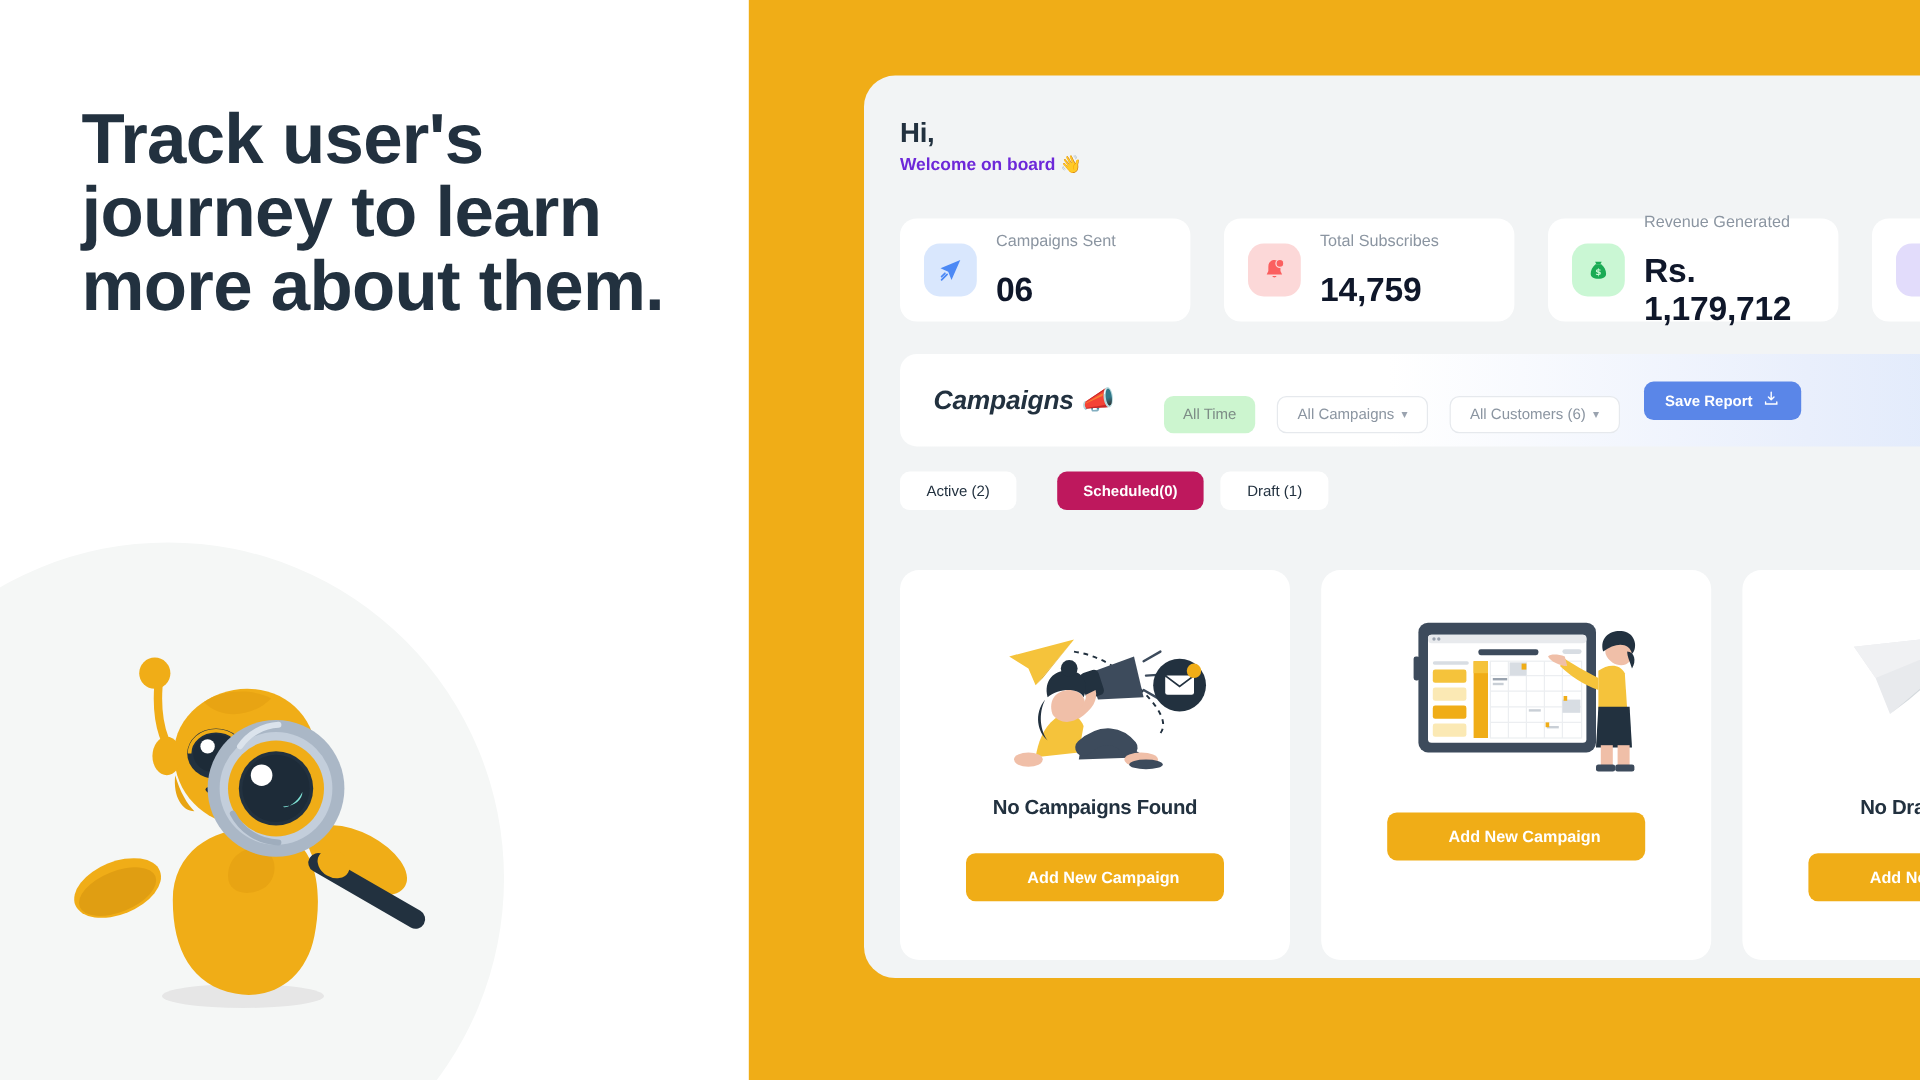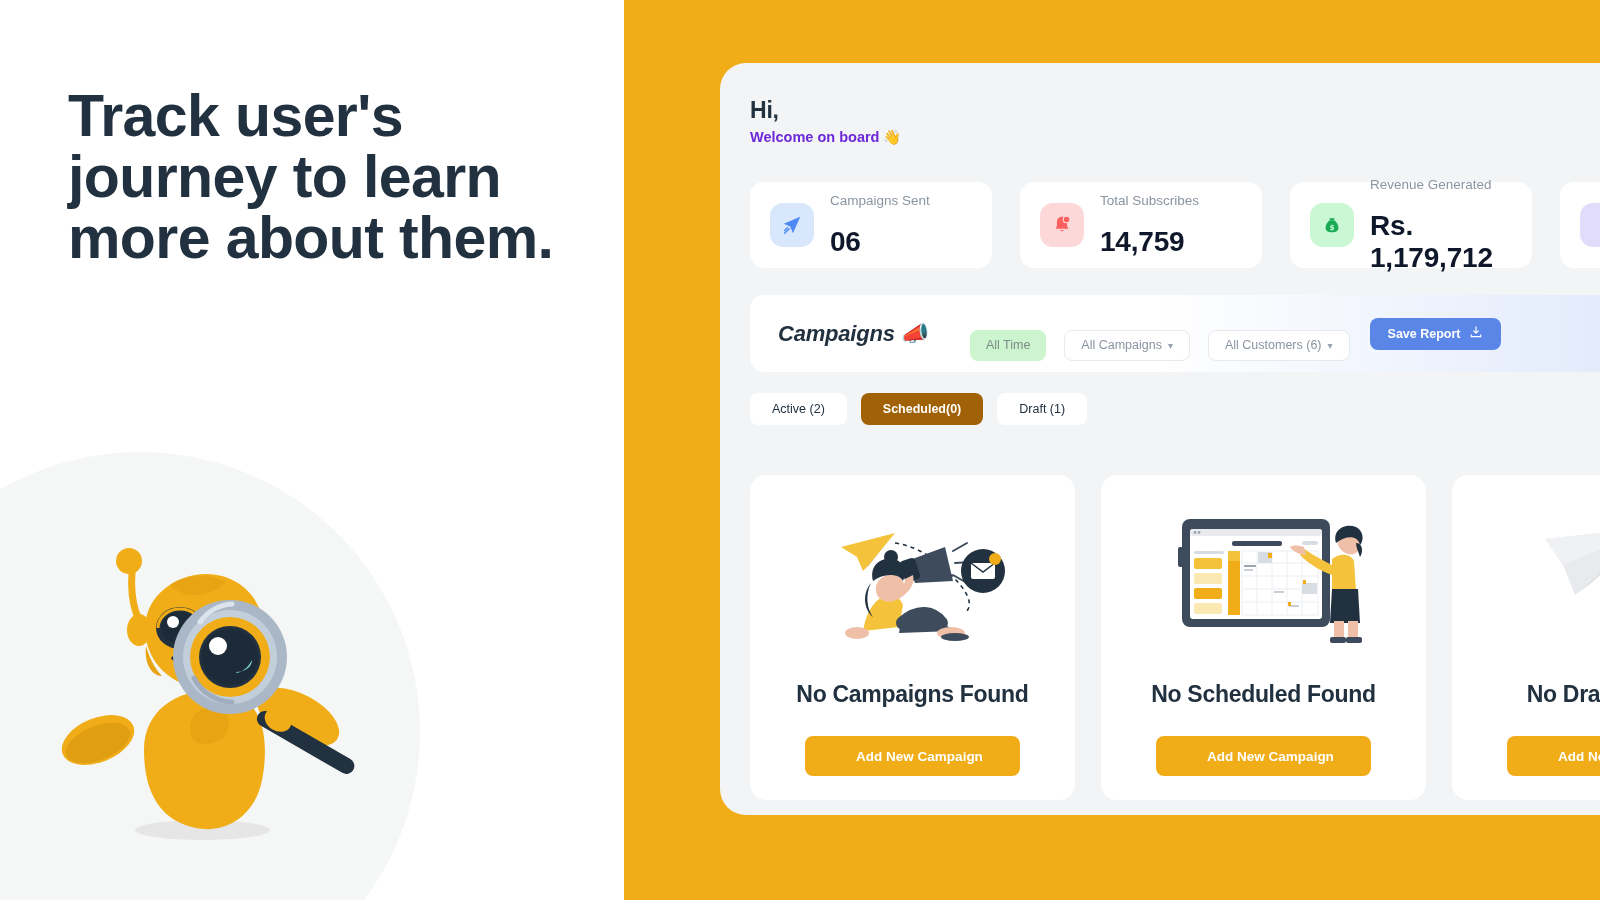--- a/index.html
+++ b/index.html
@@ -148,43 +148,43 @@
     position: absolute; left: 30px; top: 330px;
     display: flex; gap: 14px;
   }
   .tab {
     height: 32px; border-radius: 8px;
     background: #ffffff; color: #22313f;
     font-size: 12.5px;
     display: inline-flex; align-items: center; justify-content: center;
     padding: 0 22px; white-space: nowrap; cursor: pointer;
   }
-  .tab.active { background: #a16207; color: #ffffff; font-weight: 700; }
+  .tab.active { background: #be185d; color: #ffffff; font-weight: 700; margin-left: 20px; }
 
   
   .cards-row {
     position: absolute; left: 30px; top: 412px;
     display: flex; gap: 26px;
   }
   .empty-card {
     width: 325px; height: 325px;
     background: #ffffff;
     border-radius: 16px;
     display: flex; flex-direction: column; align-items: center;
     flex: 0 0 auto;
     position: relative;
   }
   .empty-illo {
     margin-top: 24px;
     width: 220px; height: 150px;
     display: flex; align-items: center; justify-content: center;
   }
   .empty-title {
-    margin-top: 32px;
-    font-size: 23px; font-weight: 700; color: #22313f;
+    margin-top: 14px;
+    font-size: 17px; font-weight: 700; color: #22313f;
     letter-spacing: -0.3px; white-space: nowrap;
   }
   .btn-add {
     margin-top: 28px;
     width: 215px; height: 40px;
     background: #f0ad17; color: #ffffff;
     border: none; border-radius: 8px;
     font-size: 13.5px; font-weight: 700; cursor: pointer;
     font-family: "Liberation Sans", sans-serif;
     padding-left: 14px;
@@ -410,21 +410,20 @@
               <path d="M202 44 C 208 44, 210 52, 206 58 C 204 52, 202 48, 202 44 Z" fill="#22313f"></path>
               <path d="M178 66 C 166 60, 156 54, 150 50 L 146 56 C 154 64, 166 72, 178 76 Z" fill="#f5c33b"></path>
               <path d="M150 48 C 144 46, 138 46, 136 48 C 138 52, 146 56, 152 56 Z" fill="#f0bfa8"></path>
               <path d="M178 90 L 204 90 L 206 124 L 176 124 Z" fill="#22313f"></path>
               <rect x="180" y="122" width="10" height="18" fill="#f0bfa8"></rect>
               <rect x="194" y="122" width="10" height="18" fill="#f0bfa8"></rect>
               <rect x="176" y="138" width="16" height="6" rx="2" fill="#3d4b5c"></rect>
               <rect x="192" y="138" width="16" height="6" rx="2" fill="#3d4b5c"></rect>
             </svg>
           </div>
-          <div class="empty-title">No Scheduled Found</div>
           <button class="btn-add">Add New Campaign</button>
         </div>
 
         <div class="empty-card">
           <div class="empty-illo">
             <svg viewBox="0 0 220 150" width="220" height="150">
               <path d="M40 40 L150 28 L70 96 L58 66 Z" fill="#e8eaed"></path>
               <path d="M70 96 L150 28 L86 84 Z" fill="#d5dade"></path>
               <path d="M58 66 L150 28 L40 40 Z" fill="#f0f1f3"></path>
             </svg>

